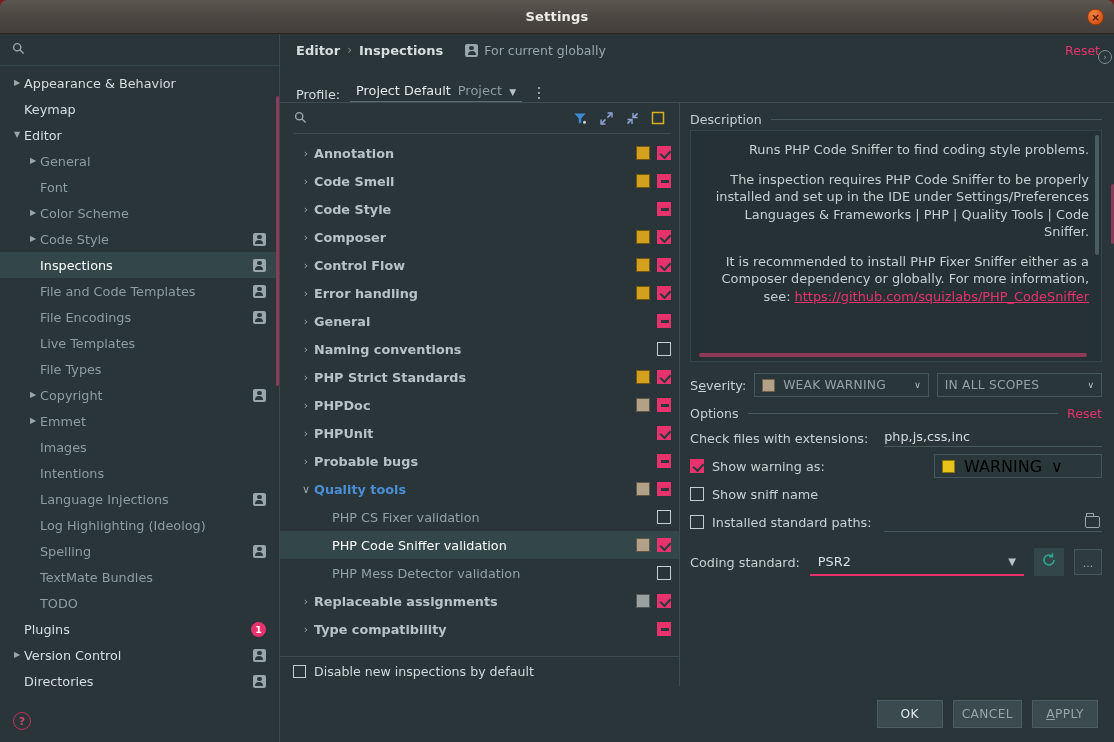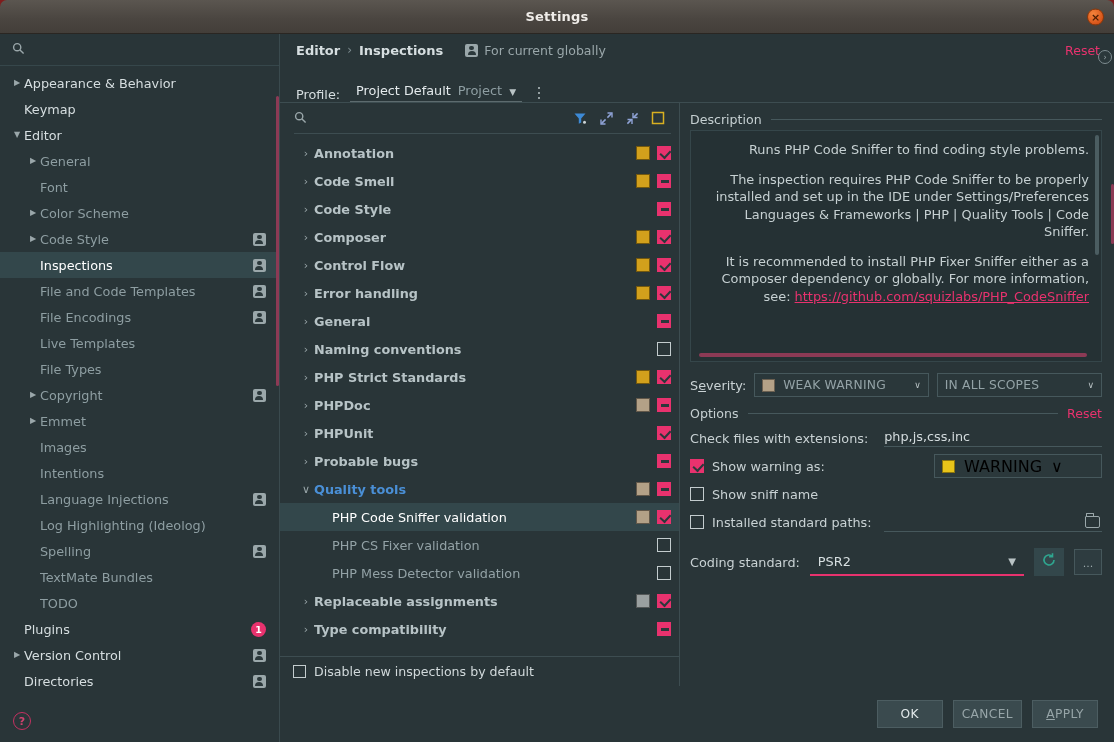--- a/index.html
+++ b/index.html
@@ -690,31 +690,31 @@
                 <span class="sev-swatch none"></span>
                 <span class="cbx mix"></span>
               </div>
               <div class="inode group">
                 <span class="chev">∨</span>
                 <span class="iname gname expanded">Quality tools</span>
                 <span class="grow"></span>
                 <span class="sev-swatch" style="background: rgb(179, 161, 135);"></span>
                 <span class="cbx mix"></span>
               </div>
+              <div class="inode child">
+                <span class="iname cname">PHP CS Fixer validation</span>
+                <span class="grow"></span>
+                <span class="sev-swatch none"></span>
+                <span class="cbx off"></span>
+              </div>
               <div class="inode child selected">
                 <span class="iname cname sel">PHP Code Sniffer validation</span>
                 <span class="grow"></span>
                 <span class="sev-swatch" style="background: rgb(179, 161, 135);"></span>
                 <span class="cbx on"></span>
-              </div>
-              <div class="inode child">
-                <span class="iname cname">PHP CS Fixer validation</span>
-                <span class="grow"></span>
-                <span class="sev-swatch none"></span>
-                <span class="cbx off"></span>
               </div>
               <div class="inode child">
                 <span class="iname cname">PHP Mess Detector validation</span>
                 <span class="grow"></span>
                 <span class="sev-swatch none"></span>
                 <span class="cbx off"></span>
               </div>
               <div class="inode group">
                 <span class="chev">›</span>
                 <span class="iname gname">Replaceable assignments</span>

